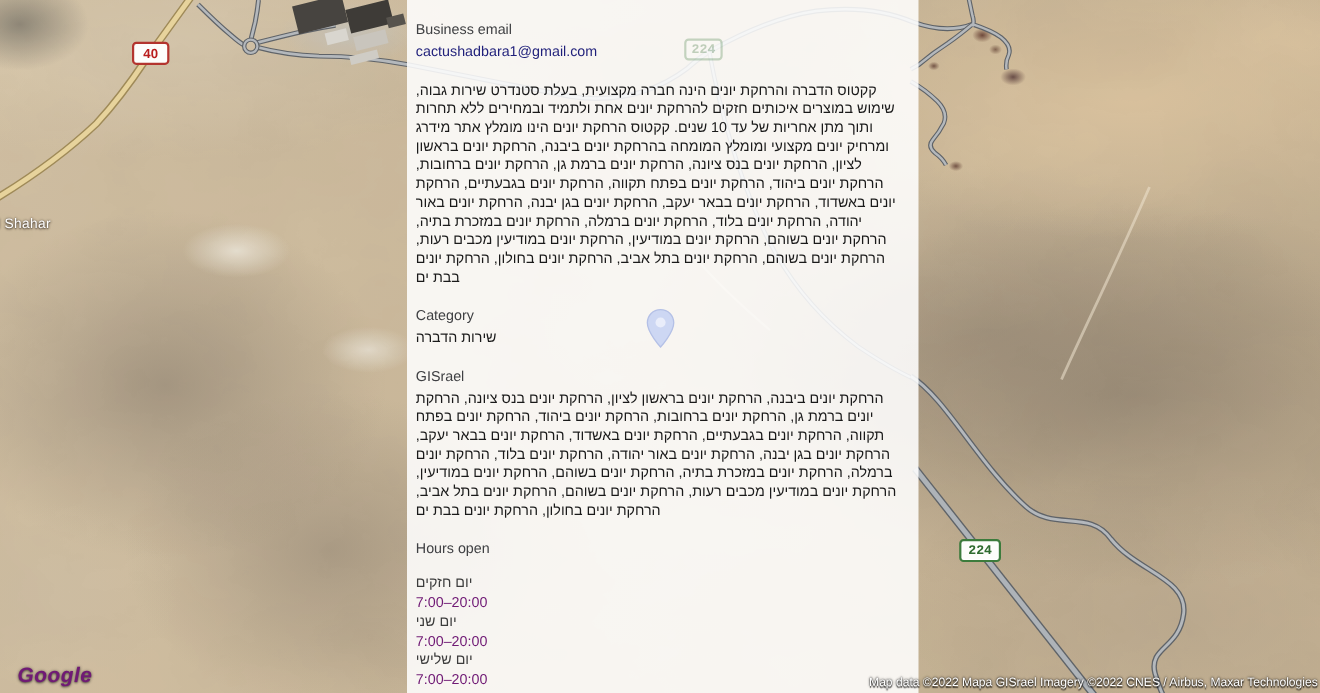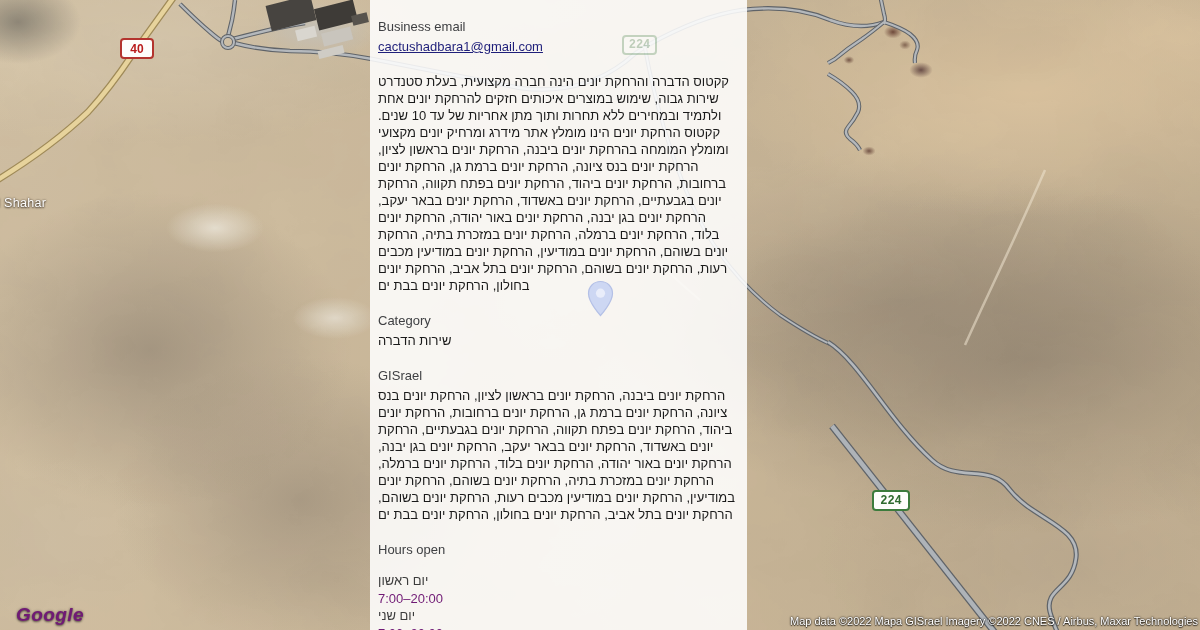--- a/index.html
+++ b/index.html
@@ -34,27 +34,27 @@
   .shield{position:absolute;box-sizing:border-box;display:flex;align-items:center;justify-content:center;
           background:#fdfdfb;border-radius:4px;font-weight:bold;font-size:12px;line-height:1;z-index:5;}
   .shield.red{border:2px solid #b3342e;color:#b91c1c;width:34px;height:21px;left:120px;top:38px;}
   .shield.green{border:2px solid #3c7b3c;color:#2f6b2f;width:38px;height:21px;left:872px;top:490px;box-shadow:inset 0 0 0 1px #fff;font-family:Liberation Mono, monospace;}
   .shield.green.faint{left:622px;top:35px;width:35px;height:20px;opacity:.28;z-index:11;}
 
   .place-label{position:absolute;left:-10px;top:196px;z-index:5;color:#fff;font-size:12.5px;letter-spacing:.3px;
                text-shadow:0 1px 2px rgba(60,50,40,.95),0 0 2px rgba(60,50,40,.8);}
 
   
-  .panel{position:absolute;left:370px;top:0;width:377px;height:630px;z-index:10;box-sizing:border-box;
+  .panel{position:absolute;left:370px;top:0;width:465px;height:630px;z-index:10;box-sizing:border-box;
          background:rgba(255,255,255,.87);padding:18px 10px 0 8px;
          font-size:13px;line-height:17px;color:#1a1a1a;text-align:left;direction:ltr;}
   .panel .label{color:#3f4043;margin:0 0 3px 0;}
   .panel .section{margin:0 0 18px 0;}
   .panel .section.first{margin-bottom:18px;}
-  .panel a.email{color:#1f1f7a;text-decoration:underline;cursor:pointer;}
+  .panel a.email{color:#1f1f7a;cursor:pointer;}
   .panel .para{margin:0;}
   .hours-line{line-height:17.5px;}
   .hours-line.day{color:#3c3c3c;}
   .hours-line.time{color:#701a75;}
   .hours-list{margin-top:14px;}
 
   
   .pin{position:absolute;left:587px;top:280px;z-index:11;}
 
   
@@ -162,21 +162,21 @@
     </div>
 
     <div class="section">
       <div class="label">GISrael</div>
       <p class="para">הרחקת יונים ביבנה, הרחקת יונים בראשון לציון, הרחקת יונים בנס ציונה, הרחקת יונים ברמת גן, הרחקת יונים ברחובות, הרחקת יונים ביהוד, הרחקת יונים בפתח תקווה, הרחקת יונים בגבעתיים, הרחקת יונים באשדוד, הרחקת יונים בבאר יעקב, הרחקת יונים בגן יבנה, הרחקת יונים באור יהודה, הרחקת יונים בלוד, הרחקת יונים ברמלה, הרחקת יונים במזכרת בתיה, הרחקת יונים בשוהם, הרחקת יונים במודיעין, הרחקת יונים במודיעין מכבים רעות, הרחקת יונים בשוהם, הרחקת יונים בתל אביב, הרחקת יונים בחולון, הרחקת יונים בבת ים</p>
     </div>
 
     <div class="section">
       <div class="label">Hours open</div>
       <div class="hours-list">
-        <div class="hours-line day">יום ראשון</div>
+        <div class="hours-line day">יום חזקים</div>
         <div class="hours-line time">7:00–20:00</div>
         <div class="hours-line day">יום שני</div>
         <div class="hours-line time">7:00–20:00</div>
         <div class="hours-line day">יום שלישי</div>
         <div class="hours-line time">7:00–20:00</div>
 
       </div>
     </div>
   </div>
 

